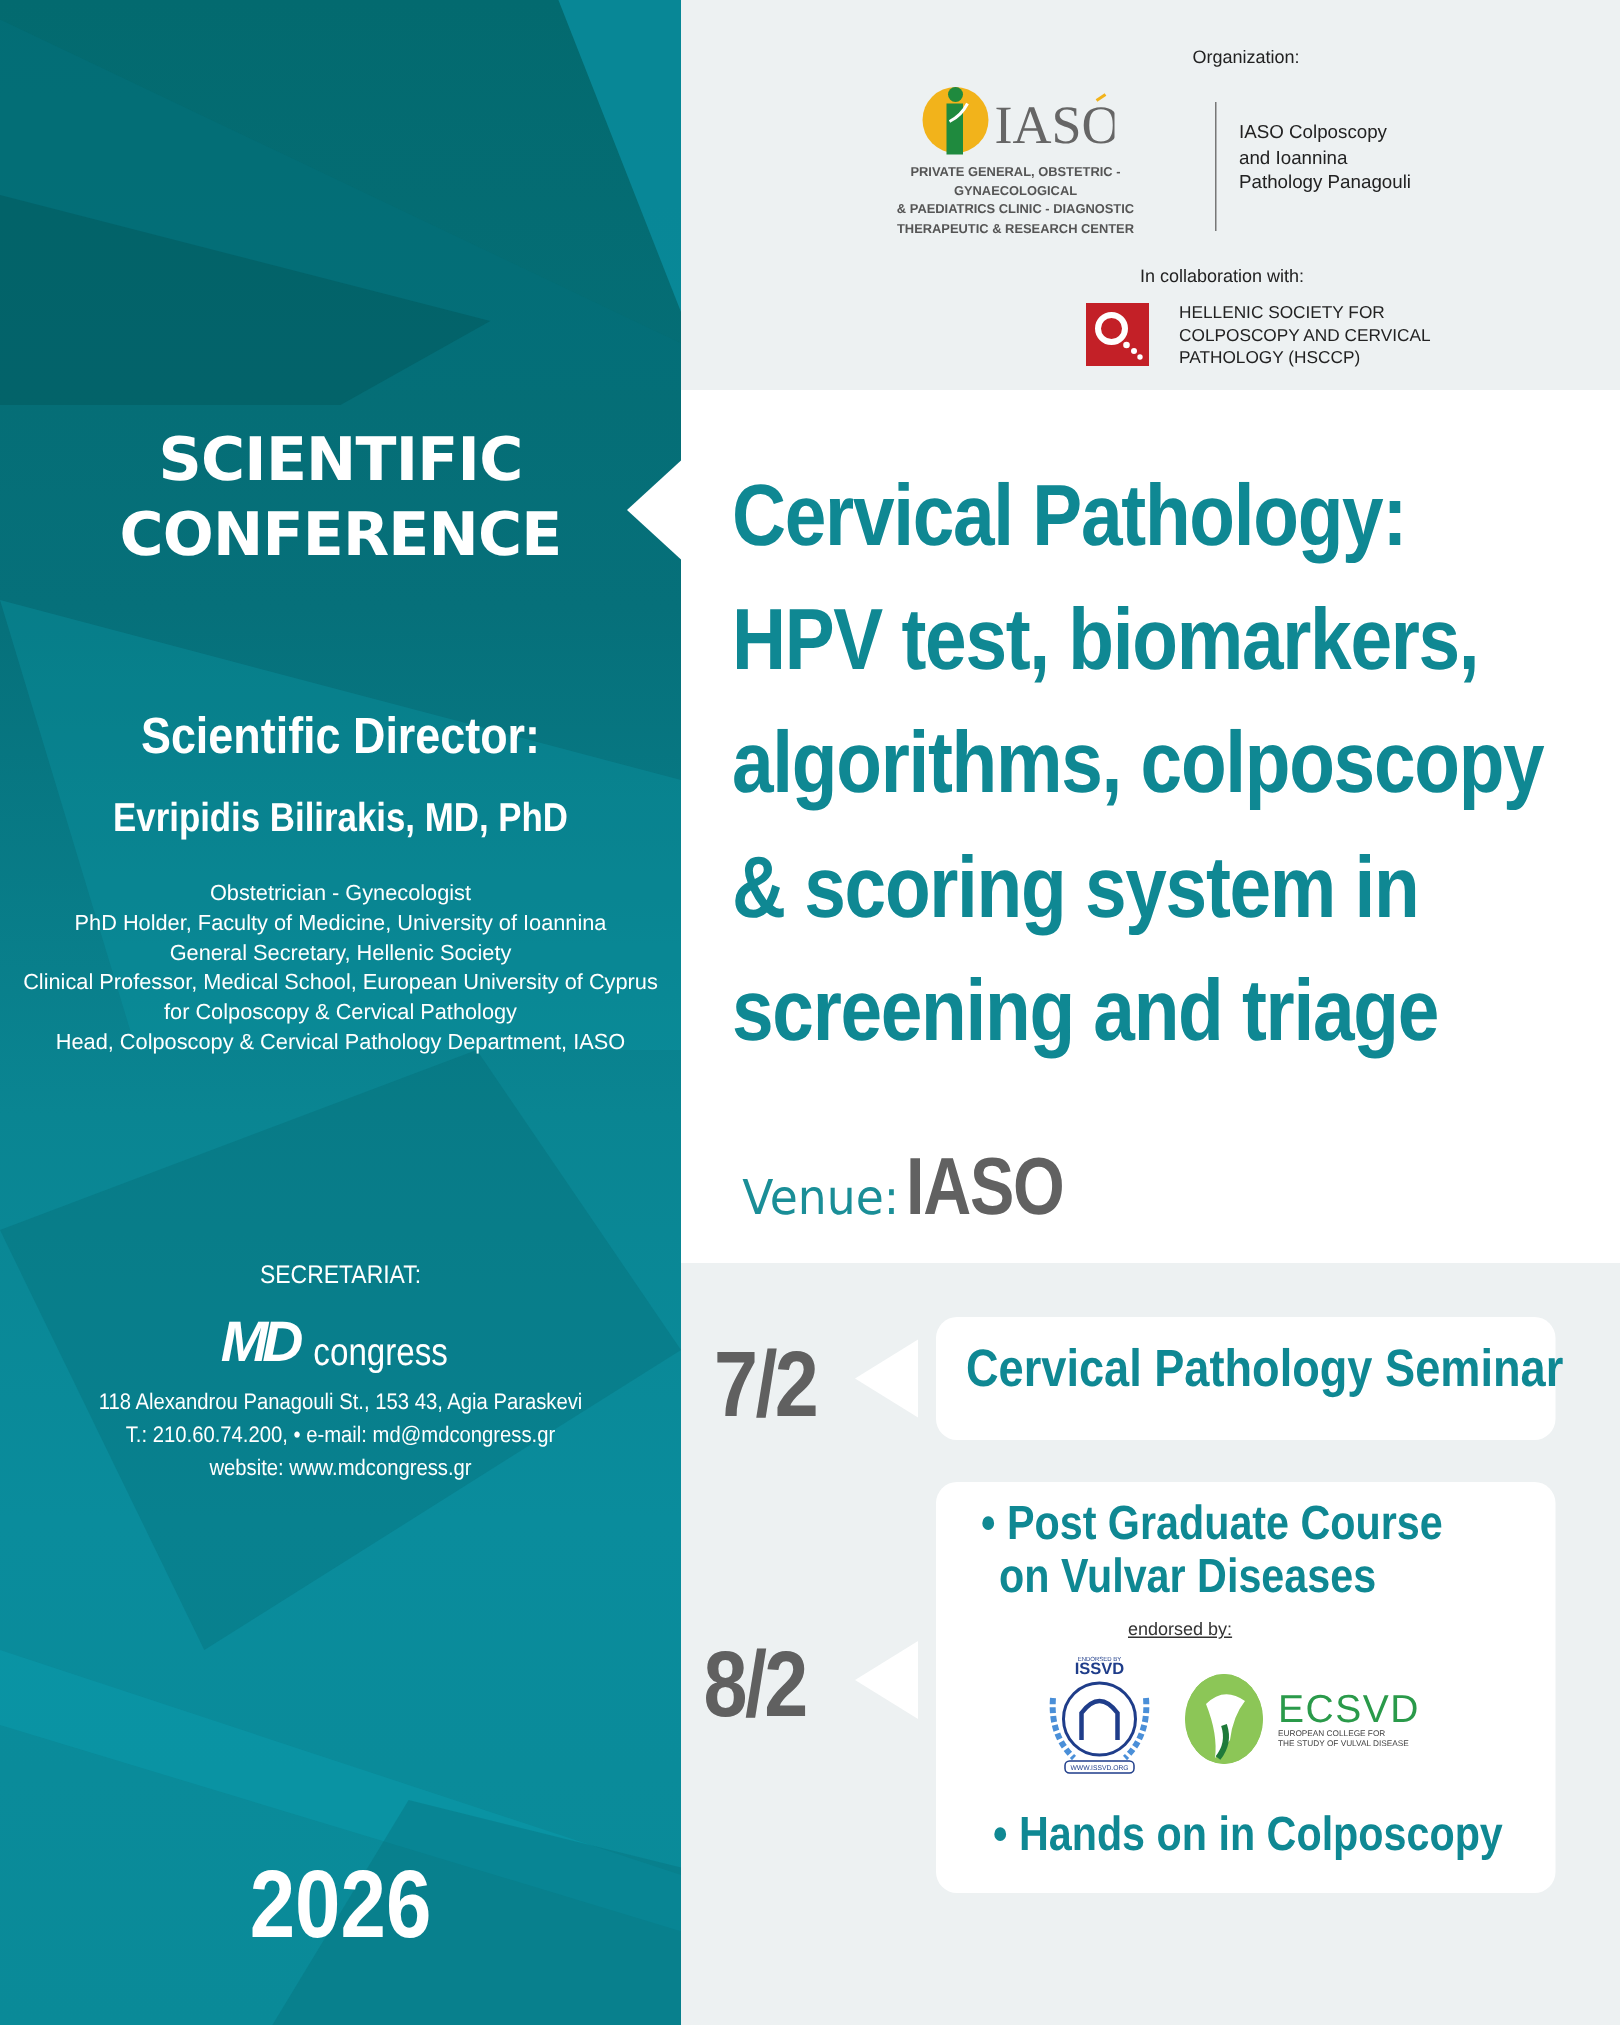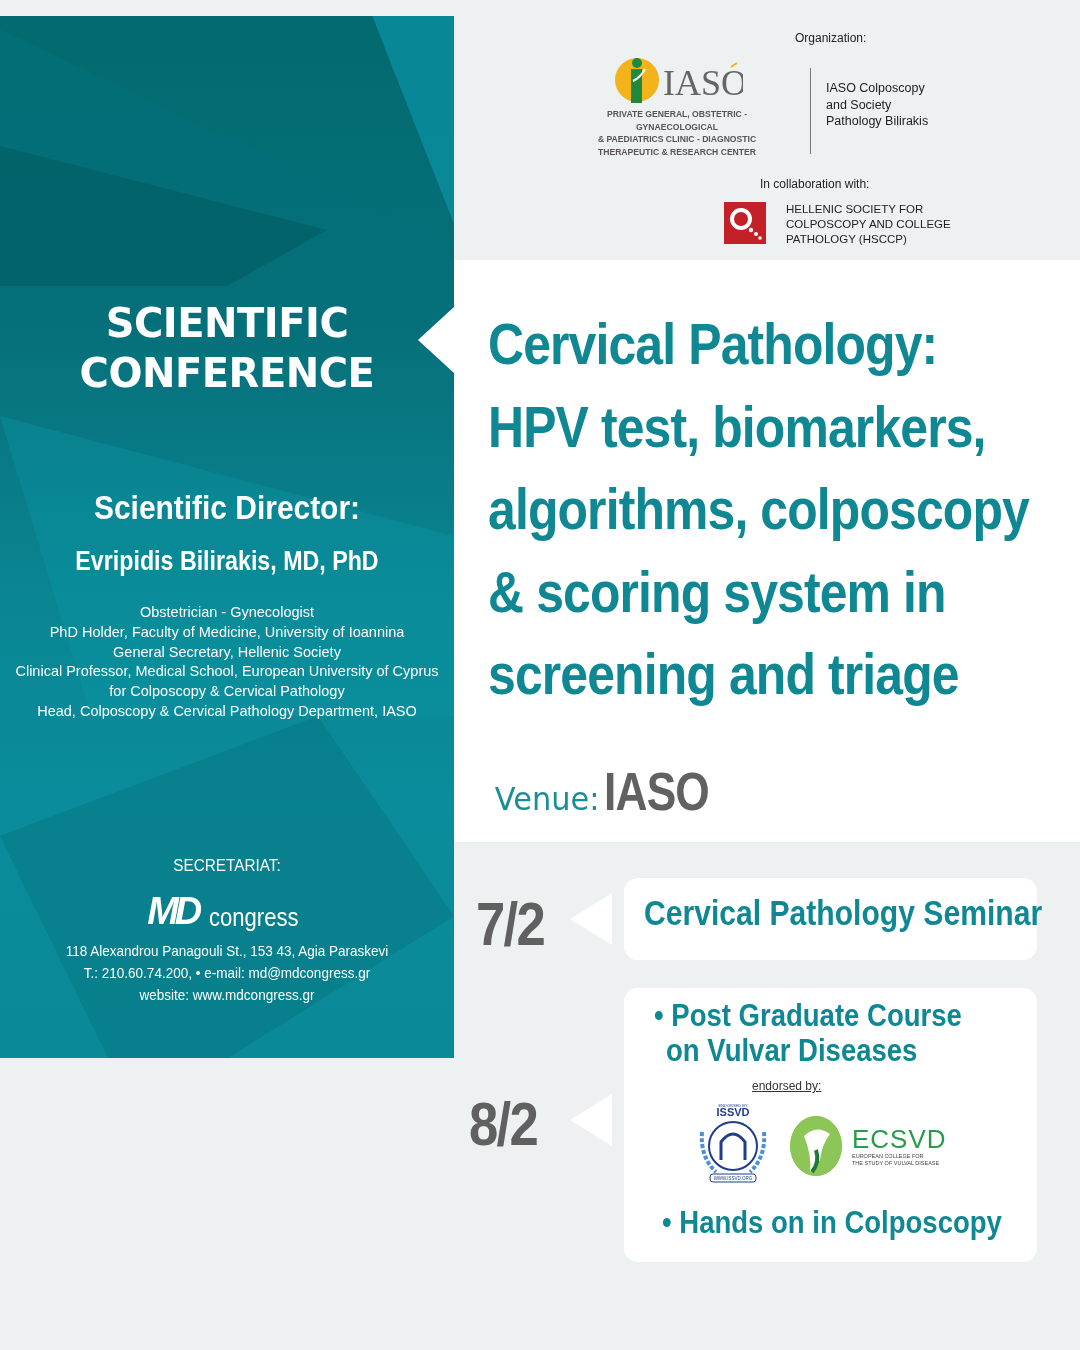--- a/index.html
+++ b/index.html
@@ -1,21 +1,21 @@
 <!DOCTYPE html>
 <html><head>
 <meta charset="utf-8">
 <style>
   * { box-sizing: border-box; margin: 0; padding: 0; }
   html, body { width: 1080px; height: 1350px; overflow: hidden; }
   body { position: relative; font-family: "Liberation Sans", sans-serif; background: #edf1f2; }
 
   
   .left {
-    position: absolute; left: 0; top: 16px; width: 454px; height: 1042px;
+    position: absolute; left: 0; top: 0; width: 454px; height: 1350px;
     background: linear-gradient(180deg, #036a6f 0%, #06707a 30%, #0a8592 55%, #0a8c9c 75%, #0a8a98 100%);
     overflow: hidden; color: #fff; text-align: center;
   }
   .facet { position: absolute; }
   .f1 { left: 0; top: 0; width: 454px; height: 260px; background: #04707a; clip-path: polygon(0 5%, 100% 88%, 100% 100%, 0 100%); opacity: .6; }
   .f2 { left: 0; top: 130px; width: 454px; height: 140px; background: #035e64; clip-path: polygon(0 0, 72% 60%, 50% 100%, 0 100%); opacity: .7; }
   .f3 { left: 0; top: 0; width: 454px; height: 260px; background: #0a8ea0; clip-path: polygon(82% 0, 100% 0, 100% 80%); opacity: .8; }
   .f4 { left: 0; top: 400px; width: 454px; height: 300px; background: #0c97a6; clip-path: polygon(0 0, 100% 40%, 100% 100%, 20% 100%); opacity: .35; }
   .f5 { left: 0; top: 700px; width: 454px; height: 400px; background: #055f68; clip-path: polygon(0 30%, 70% 0, 100% 50%, 30% 100%); opacity: .25; }
   .f6 { left: 0; top: 1100px; width: 454px; height: 250px; background: #0b9fb2; clip-path: polygon(0 0, 100% 60%, 100% 75%, 0 20%); opacity: .4; }
@@ -125,35 +125,35 @@
   <path d="M118 12 l6 -4" stroke="#f2b31b" stroke-width="2"></path>
 </svg>
 <div class="iaso-sub">
   <div>PRIVATE GENERAL, OBSTETRIC - GYNAECOLOGICAL</div>
   <div>&amp; PAEDIATRICS CLINIC - DIAGNOSTIC</div>
   <div>THERAPEUTIC &amp; RESEARCH CENTER</div>
 </div>
 <div class="vdivider"></div>
 <div class="iaso-dept">
   <div>IASO Colposcopy</div>
-  <div>and Society</div>
-  <div>Pathology Bilirakis</div>
+  <div>and Ioannina</div>
+  <div>Pathology Panagouli</div>
 </div>
 
 <div class="collab-label">In collaboration with:</div>
 <svg class="hsccp-logo" viewBox="0 0 42 42">
   <rect width="42" height="42" fill="#c32027"></rect>
   <circle cx="17" cy="17" r="9" fill="none" stroke="#fff" stroke-width="4"></circle>
   <circle cx="27" cy="28" r="2.2" fill="#fff"></circle>
   <circle cx="32" cy="32" r="2" fill="#fff"></circle>
   <circle cx="36" cy="36" r="1.8" fill="#fff"></circle>
 </svg>
 <div class="hsccp-text">
   <div>HELLENIC SOCIETY FOR</div>
-  <div>COLPOSCOPY AND COLLEGE</div>
+  <div>COLPOSCOPY AND CERVICAL</div>
   <div>PATHOLOGY (HSCCP)</div>
 </div>
 
 <div class="right-mid"></div>
 <div class="pointer"></div>
 <div class="title">
   <div>Cervical Pathology:</div>
   <div>HPV test, biomarkers,</div>
   <div>algorithms, colposcopy</div>
   <div>&amp; scoring system in</div>

